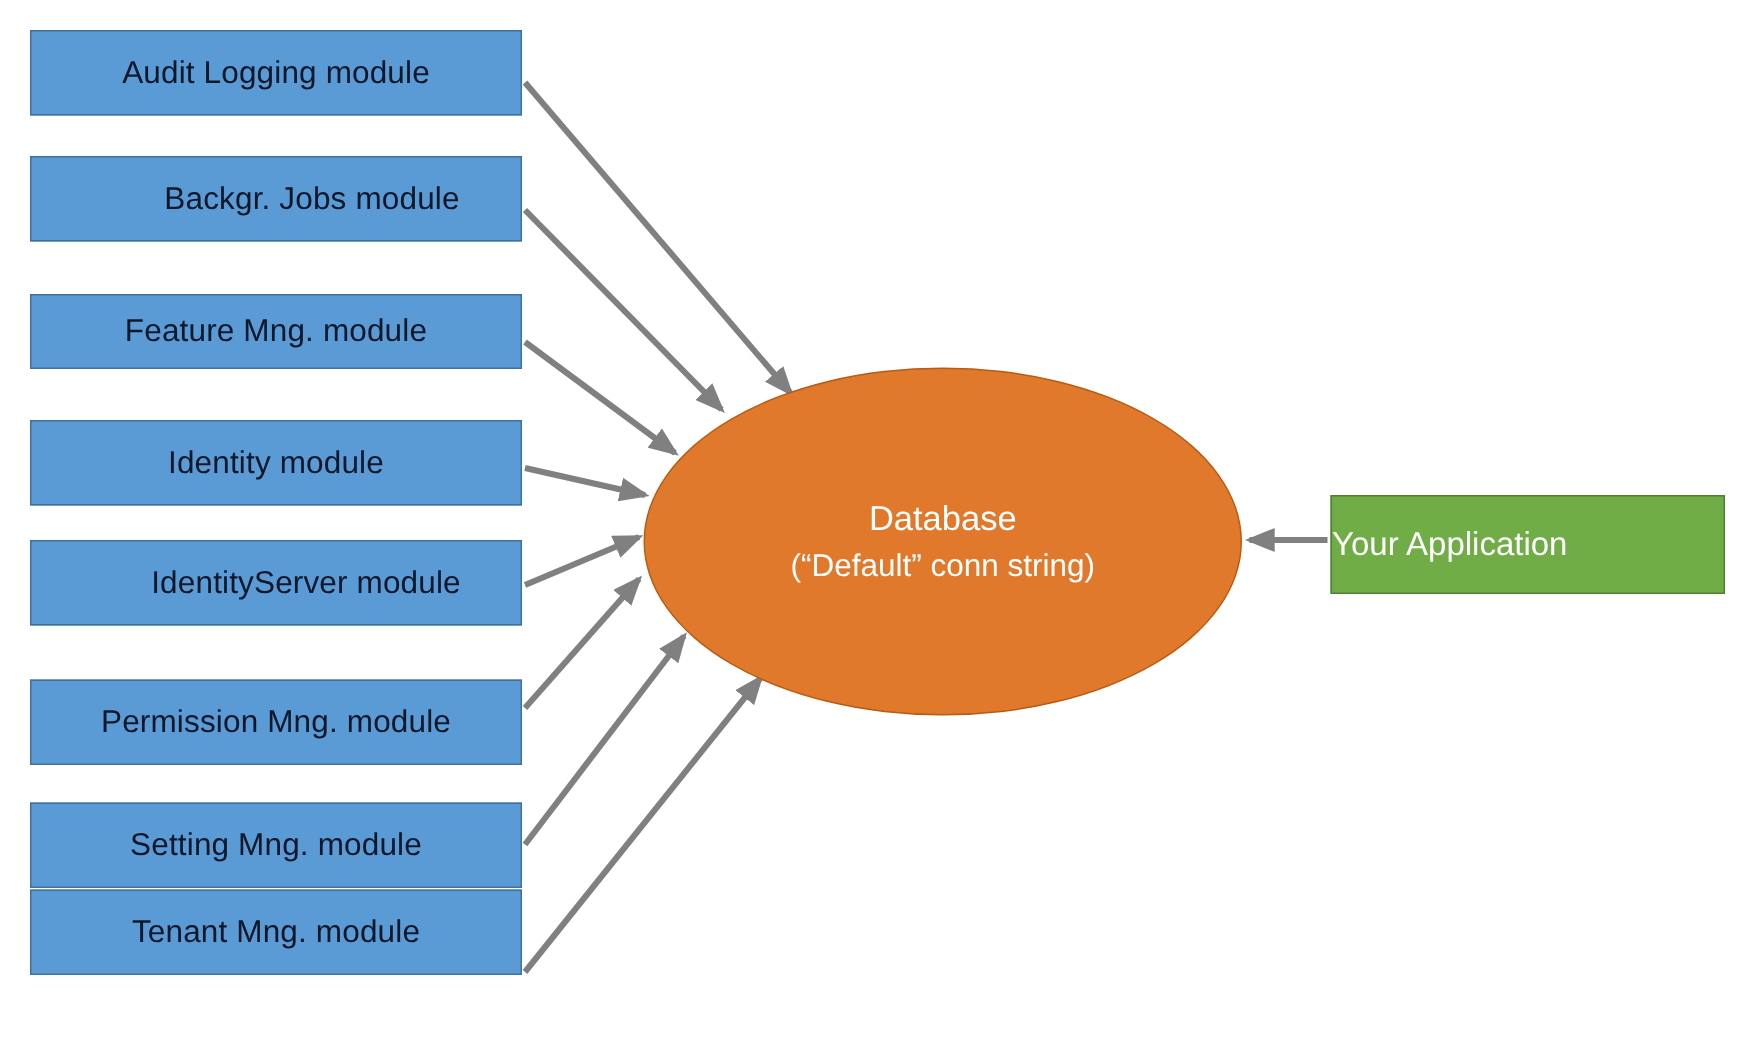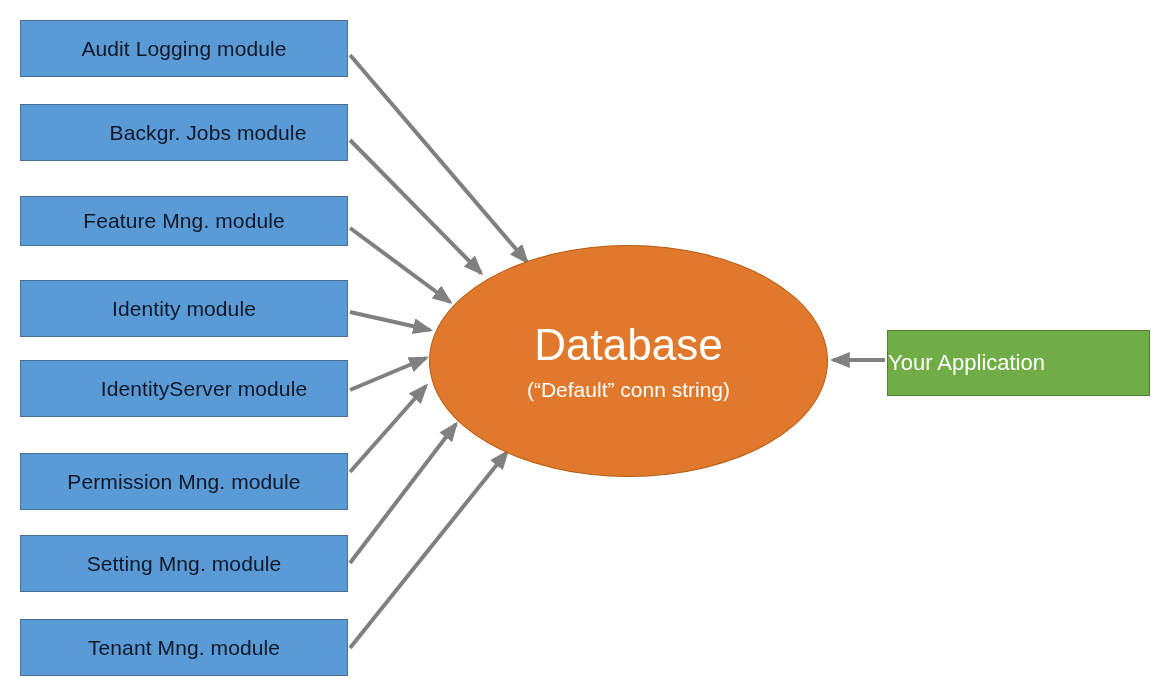--- a/index.html
+++ b/index.html
@@ -46,21 +46,21 @@
     border: 1.5px solid #B85C14;
     border-radius: 50%;
     color: #ffffff;
     display: flex;
     flex-direction: column;
     align-items: center;
     justify-content: center;
     text-align: center;
   }
   .db-title {
-    font-size: 44px;
+    font-size: 23px;
     line-height: 1.15;
     margin-bottom: 8px;
   }
   .db-subtitle {
     font-size: 21px;
     line-height: 1.15;
   }
   .app-box {
     position: absolute;
     box-sizing: border-box;
@@ -113,21 +113,21 @@
       </div>
       <div class="module-box" style="left: 20px; top: 360px; width: 328px; height: 57px; padding-left: 40px;">
         <span>IdentityServer module</span>
       </div>
       <div class="module-box" style="left: 20px; top: 444px; width: 328px; height: 57px; margin-top: 9px;">
         <span>Permission Mng. module</span>
       </div>
       <div class="module-box" style="left: 20px; top: 535px; width: 328px; height: 57px;">
         <span>Setting Mng. module</span>
       </div>
-      <div class="module-box" style="left: 20px; top: 619px; width: 328px; height: 57px;">
+      <div class="module-box" style="left: 20px; top: 593px; width: 328px; height: 57px;">
         <span>Tenant Mng. module</span>
       </div>
     </div>
 
   <div class="db-ellipse" id="db-ellipse" style="left: 429px; top: 245px; width: 399px; height: 232px;">
     <div class="db-title">Database</div>
     <div class="db-subtitle">(“Default” conn string)</div>
   </div>
 
   <div class="app-box" id="app-box" style="left: 887px; top: 330px; width: 263px; height: 66px;">

